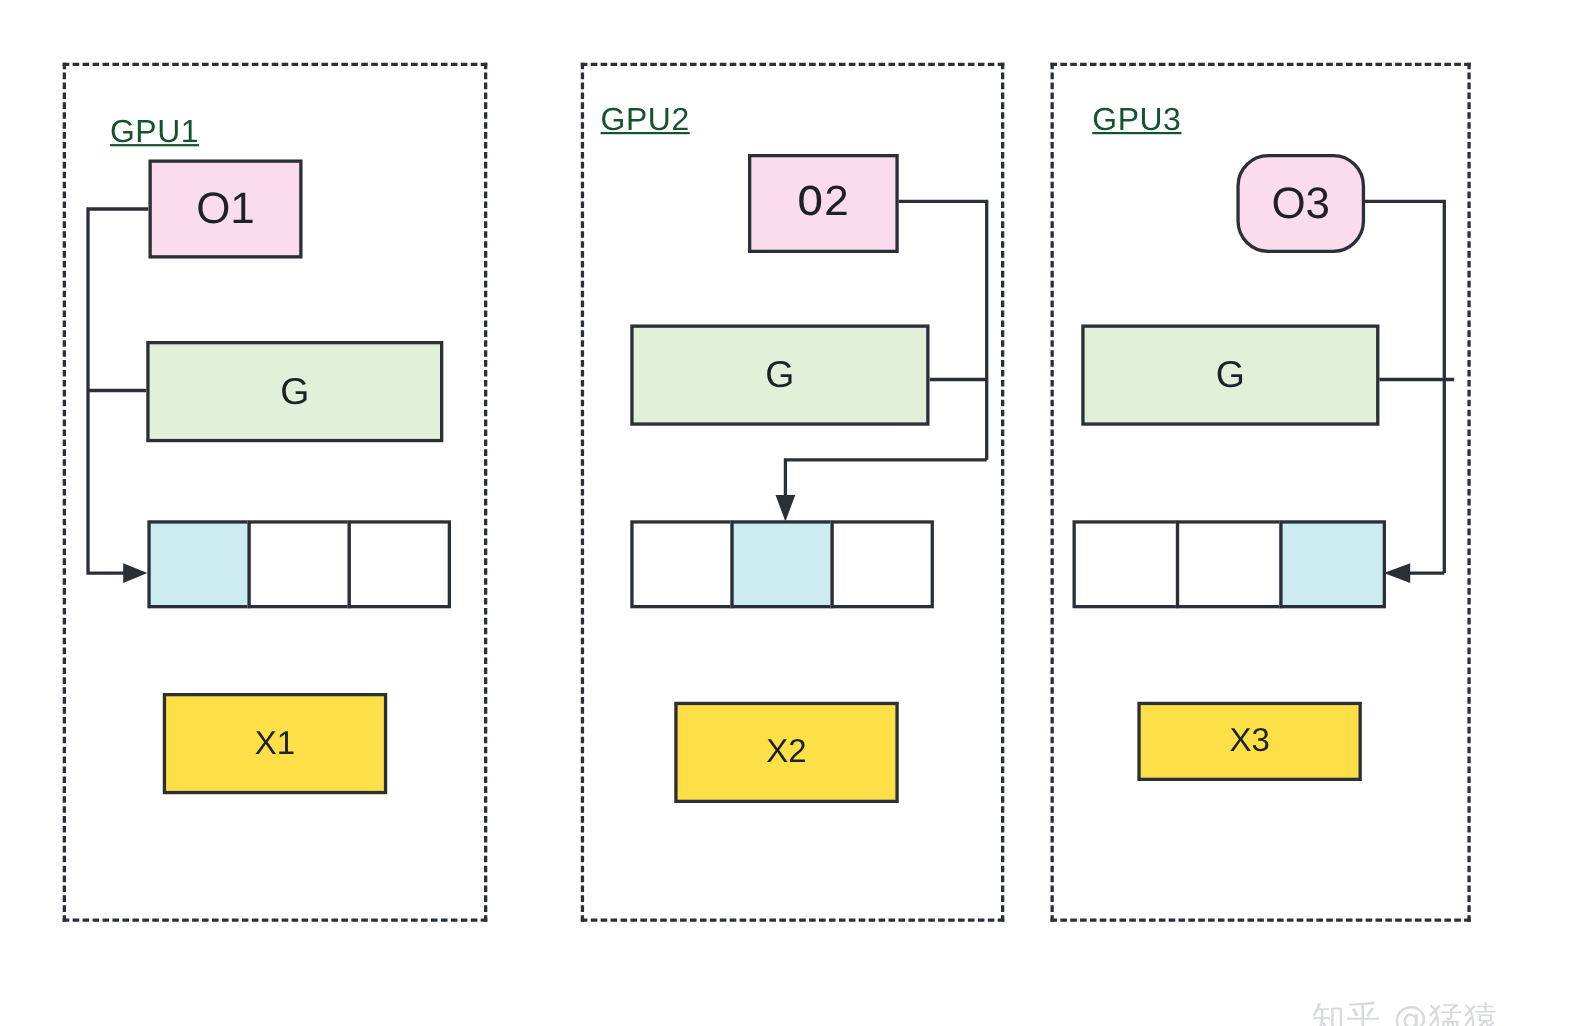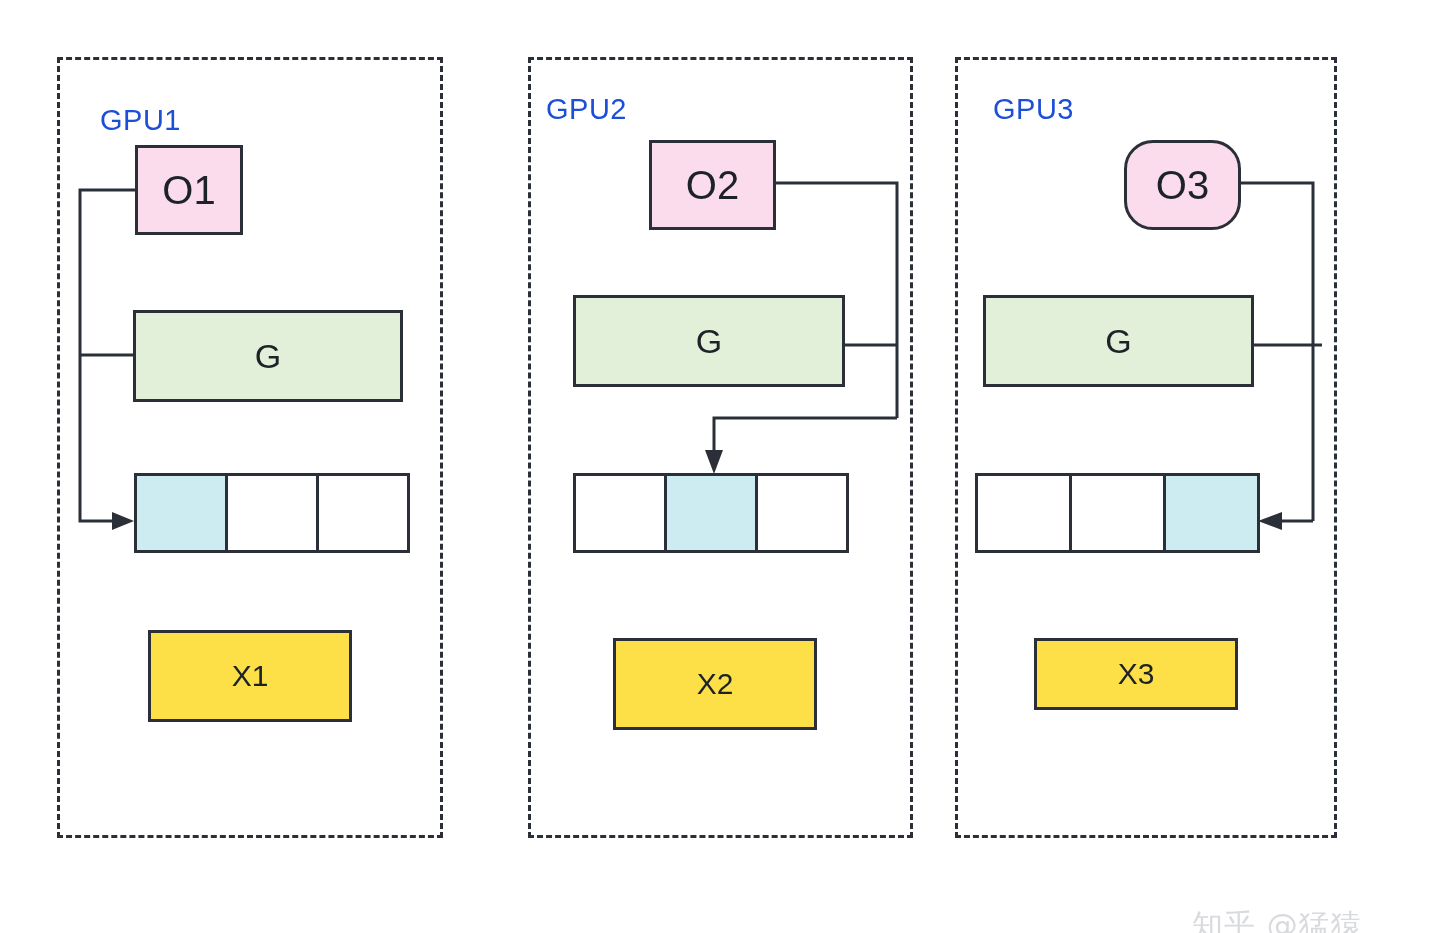--- a/index.html
+++ b/index.html
@@ -21,25 +21,26 @@
     height: 933px;
   }
   .gpu-panel {
     position: absolute;
     border: 3px dashed #2b3038;
     box-sizing: border-box;
     background: transparent;
   }
   .gpu-label {
     position: absolute;
-    color: #1d4ed8;
+    color: #14532d;
     font-size: 29px;
     font-family: "Liberation Sans", sans-serif;
     letter-spacing: 0.5px;
     white-space: nowrap;
+    text-decoration: underline;
   }
   .node-box {
     position: absolute;
     box-sizing: border-box;
     border: 3px solid #2b3038;
     display: flex;
     align-items: center;
     justify-content: center;
     font-family: "Liberation Sans", sans-serif;
     color: #1d2228;
@@ -105,42 +106,42 @@
 
     <path d="M 1253 345 L 1322 345"></path>
 
     <path d="M 1313 521 L 1270 521"></path>
     <polygon points="1258,521 1282,512 1282,530" fill="#2b3038" stroke="none"></polygon>
   </svg>
 
   <div class="gpu-panel" style="left:57px; top:57px; width:386px; height:781px;"></div>
   <div class="gpu-label" style="left:100px; top:104px;">GPU1</div>
 
-  <div class="node-box node-o" style="left:135px; top:145px; width:108px; height:90px;">
+  <div class="node-box node-o" style="left:135px; top:145px; width:140px; height:90px;">
     <span>O1</span>
   </div>
 
   <div class="node-box node-g" style="left:133px; top:310px; width:270px; height:92px;">
     <span>G</span>
   </div>
 
   <div class="cell-strip" style="left:134px; top:473px;">
     <div class="cell filled" style="width:94px; height:80px;"></div>
     <div class="cell" style="width:94px; height:80px;"></div>
     <div class="cell" style="width:94px; height:80px;"></div>
   </div>
 
   <div class="node-box node-x" style="left:148px; top:630px; width:204px; height:92px;">
     <span>X1</span>
   </div>
 
   <div class="gpu-panel" style="left:528px; top:57px; width:385px; height:781px;"></div>
   <div class="gpu-label" style="left:546px; top:93px;">GPU2</div>
 
-  <div class="node-box node-o" style="left:649px; top:140px; width:127px; height:90px;">
+  <div class="node-box node-o" style="left:680px; top:140px; width:137px; height:90px;font-family:Liberation Mono, monospace;">
     <span>O2</span>
   </div>
 
   <div class="node-box node-g" style="left:573px; top:295px; width:272px; height:92px;">
     <span>G</span>
   </div>
 
   <div class="cell-strip" style="left:573px; top:473px;">
     <div class="cell" style="width:94px; height:80px;"></div>
     <div class="cell filled" style="width:94px; height:80px;"></div>

